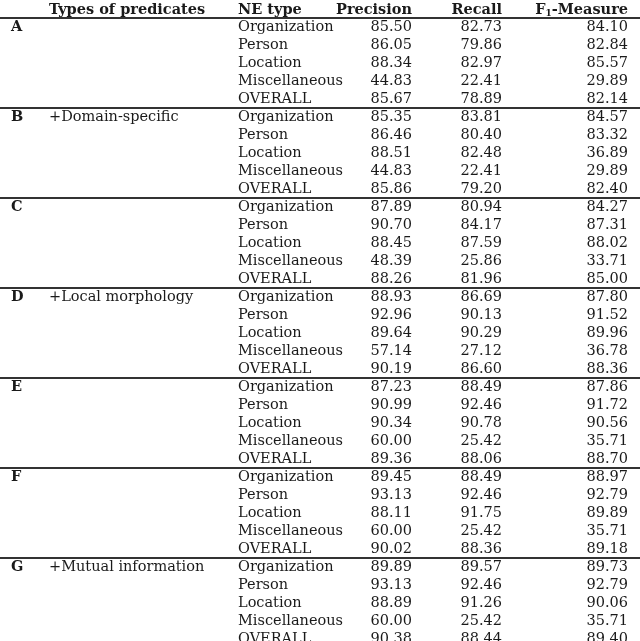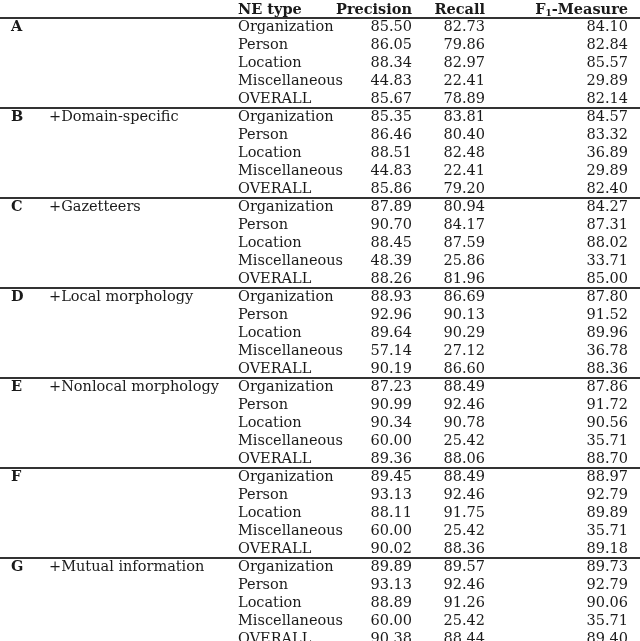--- a/index.html
+++ b/index.html
@@ -6,31 +6,32 @@
   body { width: 640px; height: 641px; overflow: hidden; position: relative;
          font-family: "DejaVu Serif", "Liberation Serif", serif; color: #1a1a1a; }
   .tbl { position: absolute; left: 0; top: 0; width: 640px; }
   .row { position: relative; height: 18px; font-size: 14.5px; line-height: 18px; white-space: nowrap; }
   .hdr { height: 17px; font-weight: bold; }
   .c { position: absolute; top: 0; }
   .c-id { left: 11px; font-weight: bold; }
   .c-pred { left: 49px; }
   .c-ne { left: 238px; }
   .c-p { right: 228px; }
-  .c-r { right: 155px; text-align: center; }
+  .c-r { right: 138px; text-align: center; }
   .c-f { right: 12px; text-align: left; }
   .rule { height: 0; border-top: 2px solid #333; }
   .bold { font-weight: normal; }
   sub { font-size: 9px; vertical-align: -2px; }
 </style>
 </head>
 <body>
 
 <div class="tbl">
   <div class="row hdr">
+    <span class="c c-pred">Types of predicates</span>
     <span class="c c-ne">NE type</span>
     <span class="c c-p">Precision</span>
     <span class="c c-r">Recall</span>
     <span class="c c-f"><span>F</span><sub>1</sub><span>-Measure</span></span>
   </div>
   <div id="groups">
       <div class="rule"></div>
       <div class="row" style="margin-top: -2px;">
         <span class="c c-id">A</span>
         <span class="c c-ne">Organization</span>
@@ -91,21 +92,20 @@
       </div>
       <div class="row">
         <span class="c c-ne bold">OVERALL</span>
         <span class="c c-p">85.86</span>
         <span class="c c-r">79.20</span>
         <span class="c c-f bold">82.40</span>
       </div>
       <div class="rule"></div>
       <div class="row" style="margin-top: -2px;">
         <span class="c c-id">C</span>
-        <span class="c c-pred">+Gazetteers</span>
         <span class="c c-ne">Organization</span>
         <span class="c c-p">87.89</span>
         <span class="c c-r">80.94</span>
         <span class="c c-f">84.27</span>
       </div>
       <div class="row">
         <span class="c c-ne">Person</span>
         <span class="c c-p">90.70</span>
         <span class="c c-r">84.17</span>
         <span class="c c-f">87.31</span>
@@ -157,21 +157,20 @@
       </div>
       <div class="row">
         <span class="c c-ne bold">OVERALL</span>
         <span class="c c-p">90.19</span>
         <span class="c c-r">86.60</span>
         <span class="c c-f bold">88.36</span>
       </div>
       <div class="rule"></div>
       <div class="row" style="margin-top: -2px;">
         <span class="c c-id">E</span>
-        <span class="c c-pred">+Nonlocal morphology</span>
         <span class="c c-ne">Organization</span>
         <span class="c c-p">87.23</span>
         <span class="c c-r">88.49</span>
         <span class="c c-f">87.86</span>
       </div>
       <div class="row">
         <span class="c c-ne">Person</span>
         <span class="c c-p">90.99</span>
         <span class="c c-r">92.46</span>
         <span class="c c-f">91.72</span>

